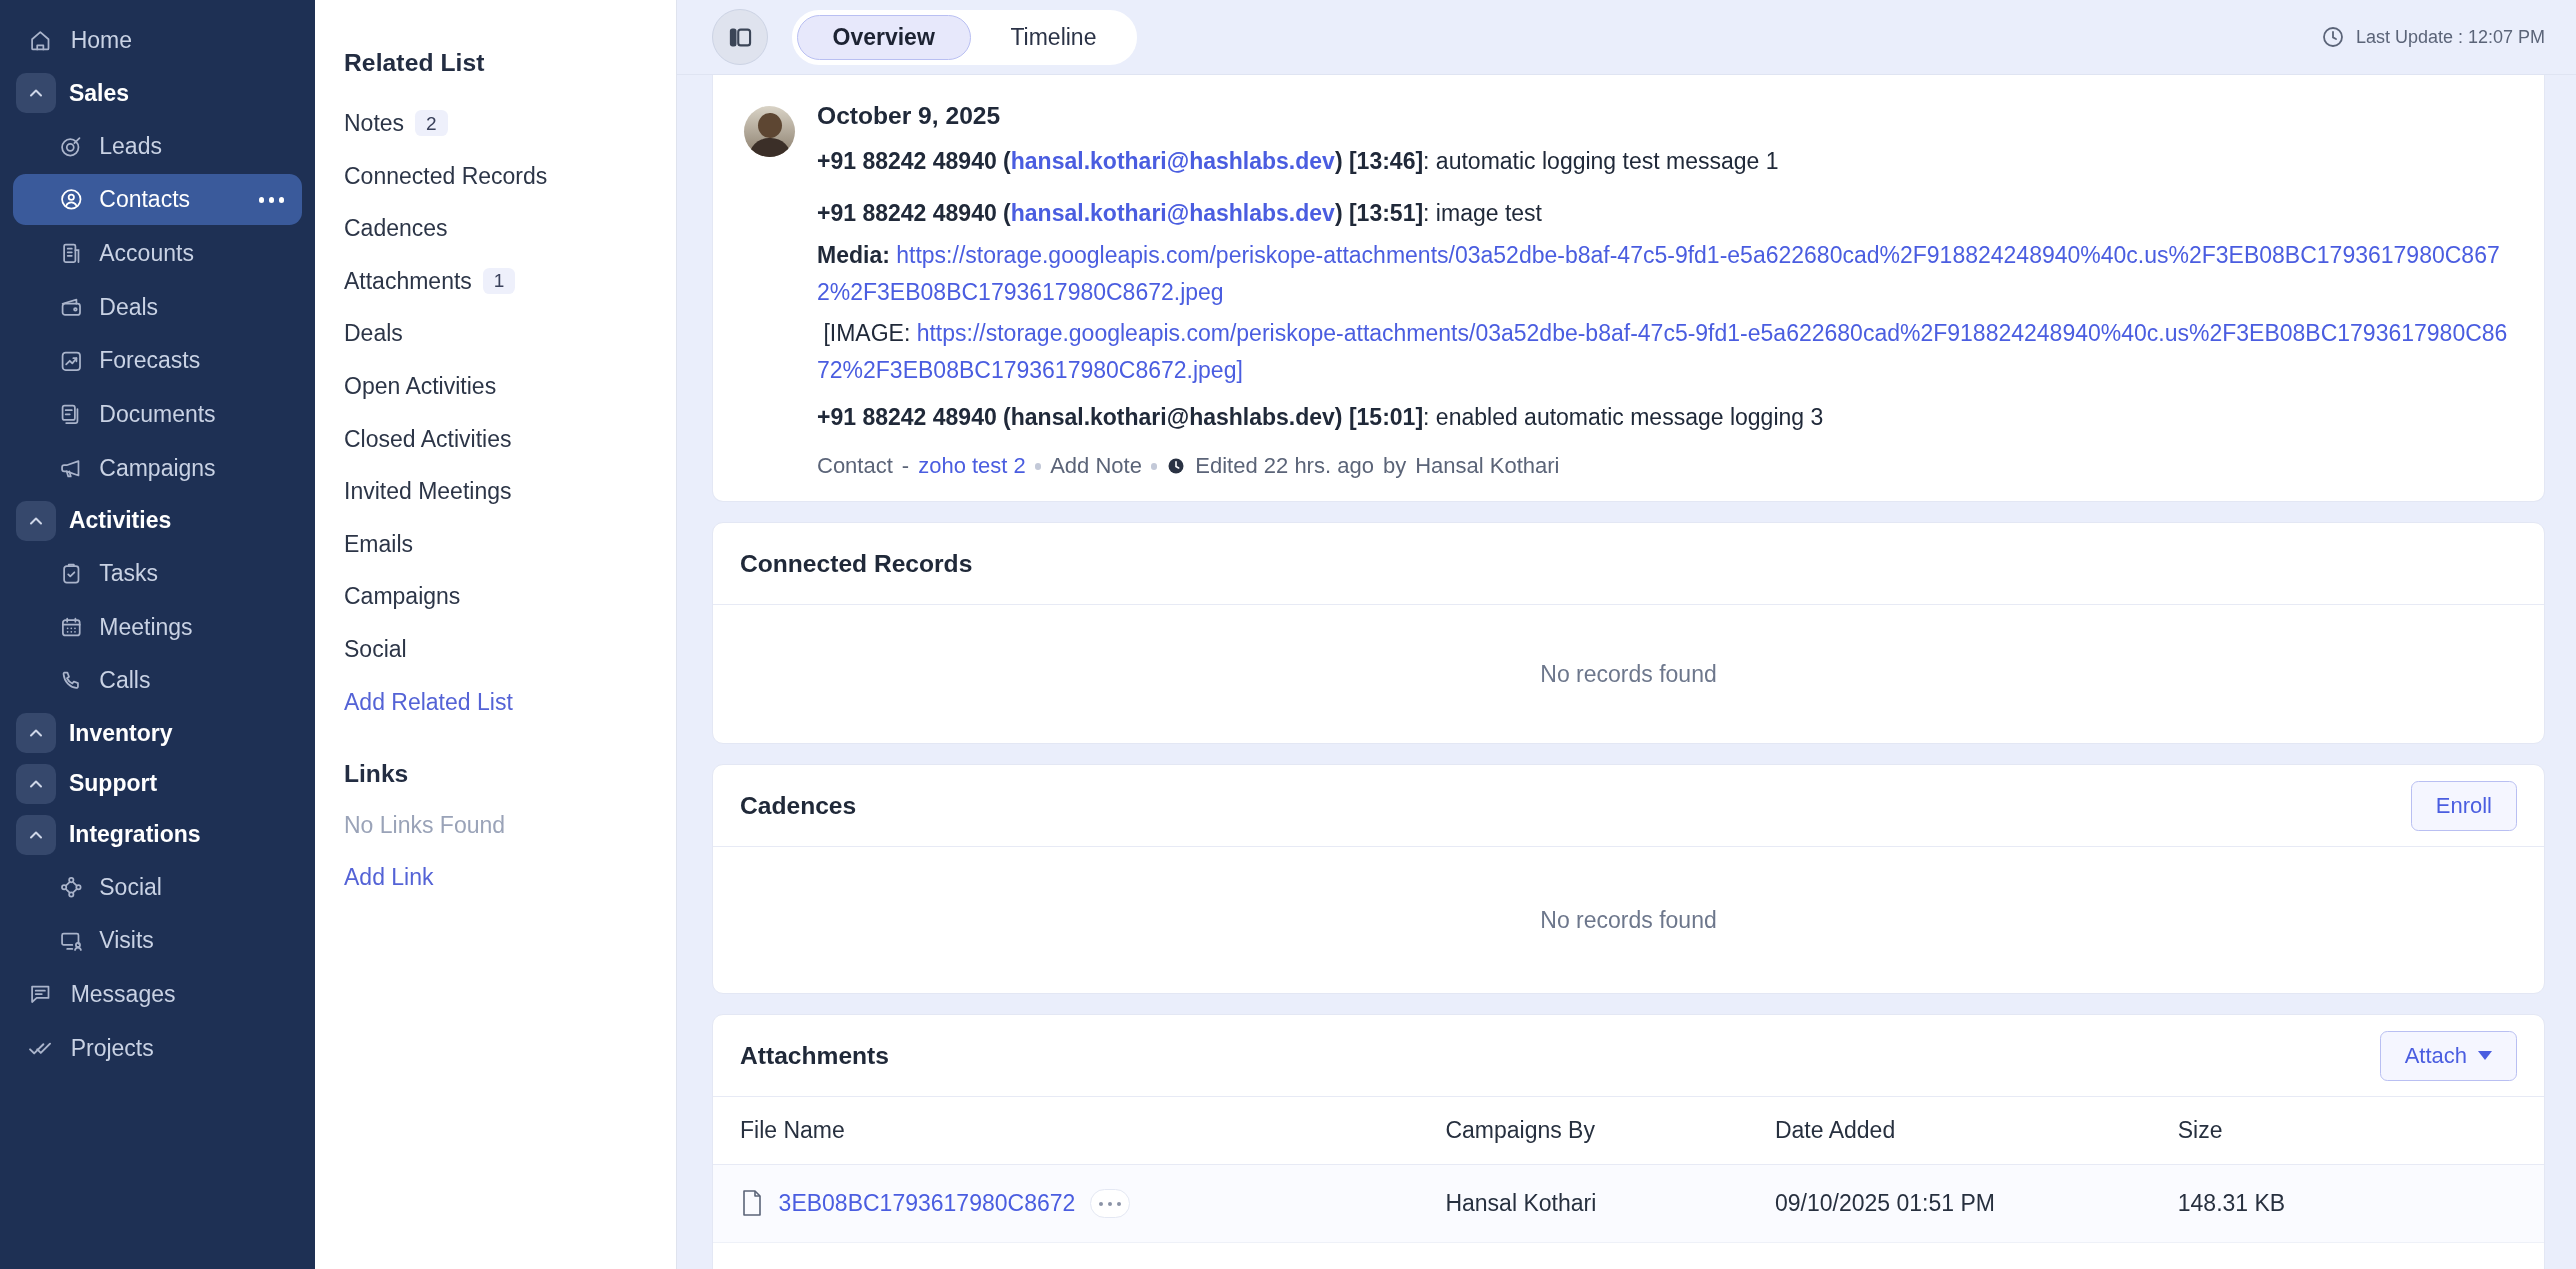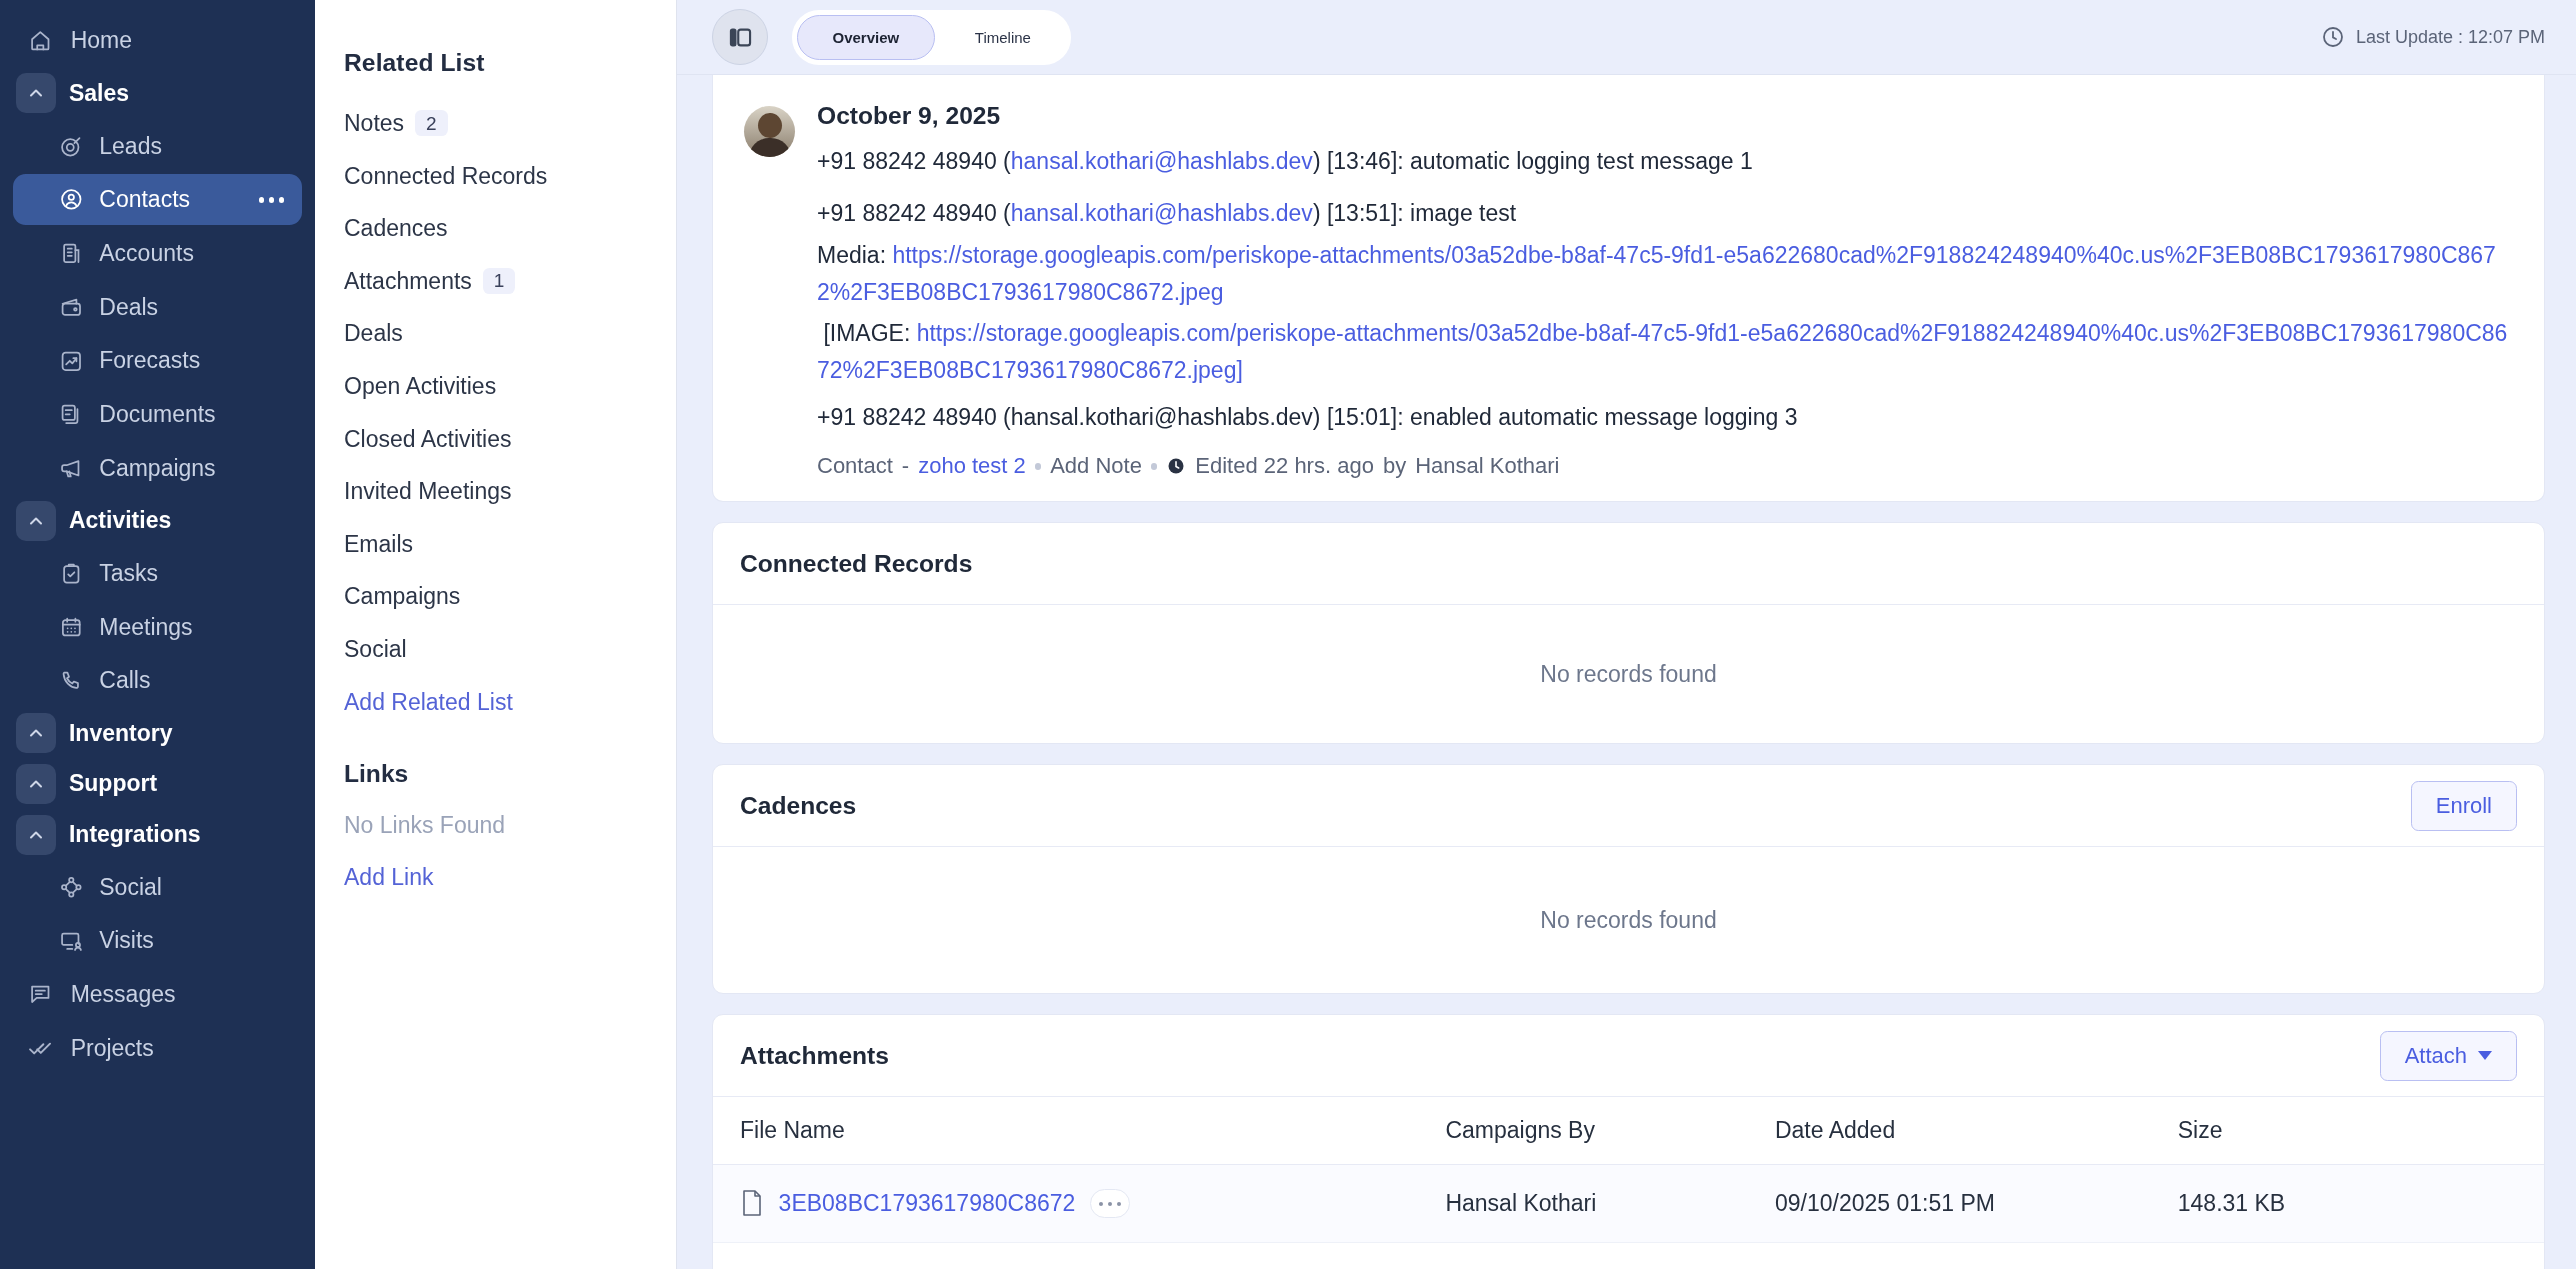--- a/index.html
+++ b/index.html
@@ -99,21 +99,21 @@
   }
   .panel-toggle svg { width: 27px; height: 27px; display: block; }
   .seg {
     margin-left: 24px; height: 55px; border-radius: 27px;
     background: #ffffff; display: flex; align-items: center;
     padding: 4.5px; gap: 3.6px;
   }
   .seg-btn {
     height: 45px; padding: 0 35px; border-radius: 23px;
     display: flex; align-items: center; justify-content: center;
-    font-size: 15px; color: #2b3347; cursor: pointer; border: 0.9px solid transparent;
+    font-size: 23px; color: #2b3347; cursor: pointer; border: 0.9px solid transparent;
     white-space: nowrap;
   }
   .seg-btn.active {
     background: #e7e8fb; border-color: #b9bff2; font-weight: bold; color: #1d2333;
   }
   .lastupd {
     margin-left: auto; display: flex; align-items: center; gap: 11px;
     font-size: 18px; color: #5b6478; white-space: nowrap;
   }
   .lastupd svg { width: 24px; height: 24px; display: block; }
@@ -138,21 +138,21 @@
     transform: translateX(-50%); border-radius: 50%; background: #5d4632;
   }
   .avatar .body {
     position: absolute; left: 50%; bottom: -5.5px; width: 42px; height: 24px;
     transform: translateX(-50%); border-radius: 20px 20px 0 0; background: #3b2f28;
   }
   .note-body { flex: 1 1 auto; min-width: 0; }
   .note-date { font-size: 24.6px; font-weight: bold; color: #202939; margin-bottom: 12.7px; }
   .msg { font-size: 23px; line-height: 1.58; color: #202939; margin-bottom: 16.4px; word-break: break-word; }
   .msg.tight { margin-bottom: 5.5px; }
-  .b { font-weight: normal; }
+  .b { font-weight: bold; }
   .lk { color: #4a5de0; text-decoration: none; word-break: break-all; }
   .lk2 { color: #4a5de0; word-break: break-all; }
   .note-meta {
     display: flex; align-items: center; flex-wrap: wrap; gap: 9px;
     font-size: 22px; color: #5b6478; margin-top: 18px;
   }
   .note-meta .sep-dot { width: 6.4px; height: 6.4px; border-radius: 50%; background: #c3c9d8; display: inline-block; }
   .note-meta .lnk { color: #4a5de0; cursor: pointer; }
   .note-meta .clock { width: 20px; height: 20px; display: inline-block; }
 

